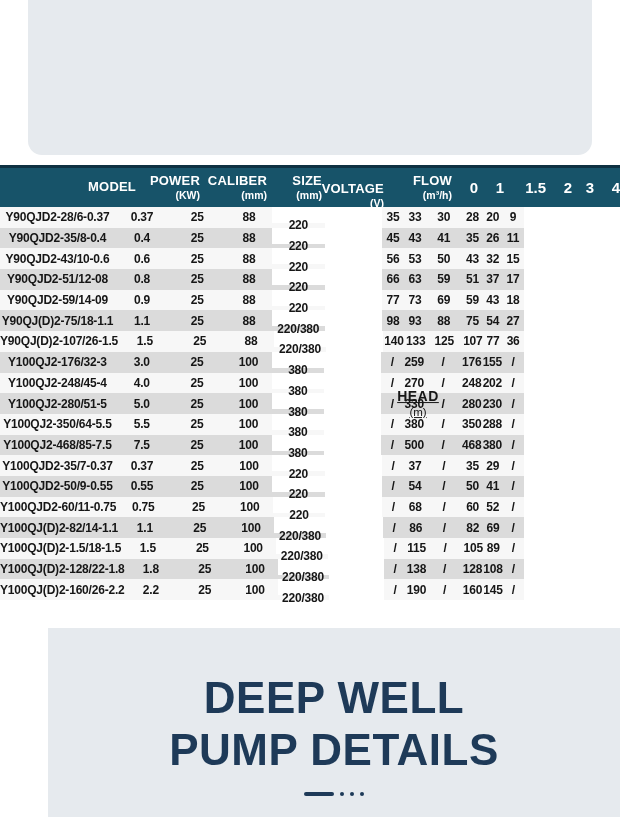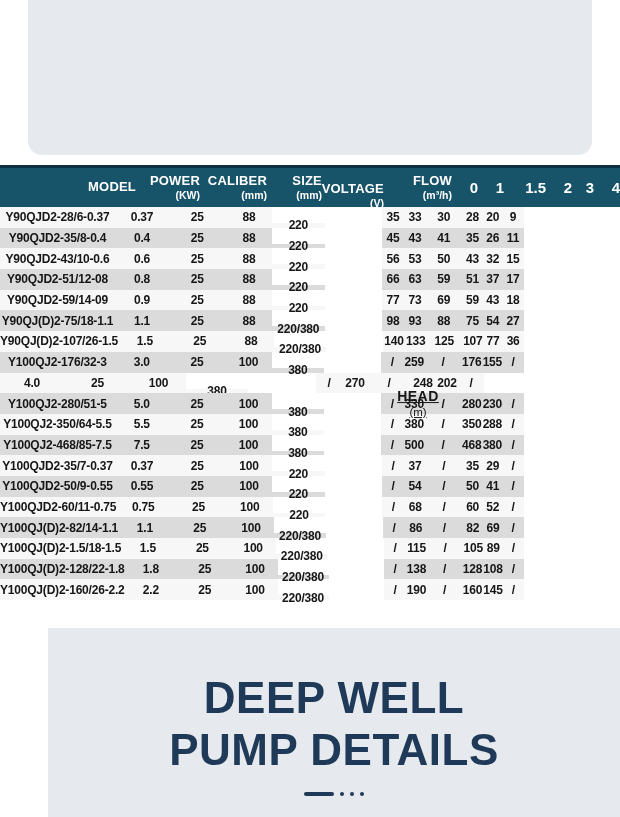--- a/index.html
+++ b/index.html
@@ -242,20 +242,21 @@
           <div class="cell striped w-voltage">380</div>
           <div class="cell flow-gap w-flow"></div>
           <div class="cell striped c0">/</div>
           <div class="cell striped c1">259</div>
           <div class="cell striped c15">/</div>
           <div class="cell striped c2">176</div>
           <div class="cell striped c3">155</div>
           <div class="cell striped c4">/</div>
         </div>
         <div class="trow odd">
+          <div class="cell striped w-model">Y100QJ2-248/45-4</div>
           <div class="cell striped w-power">4.0</div>
           <div class="cell striped w-caliber">25</div>
           <div class="cell striped w-size">100</div>
           <div class="cell striped w-voltage">380</div>
           <div class="cell flow-gap w-flow"></div>
           <div class="cell striped c0">/</div>
           <div class="cell striped c1">270</div>
           <div class="cell striped c15">/</div>
           <div class="cell striped c2">248</div>
           <div class="cell striped c3">202</div>

